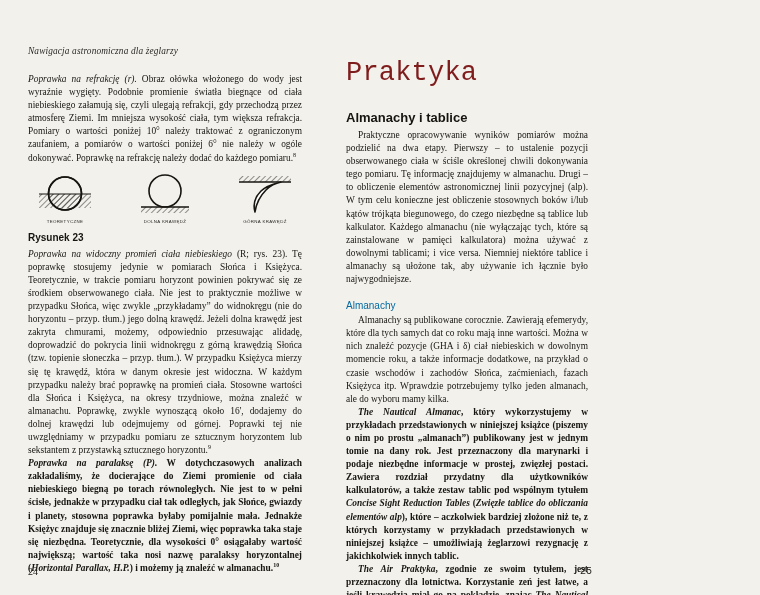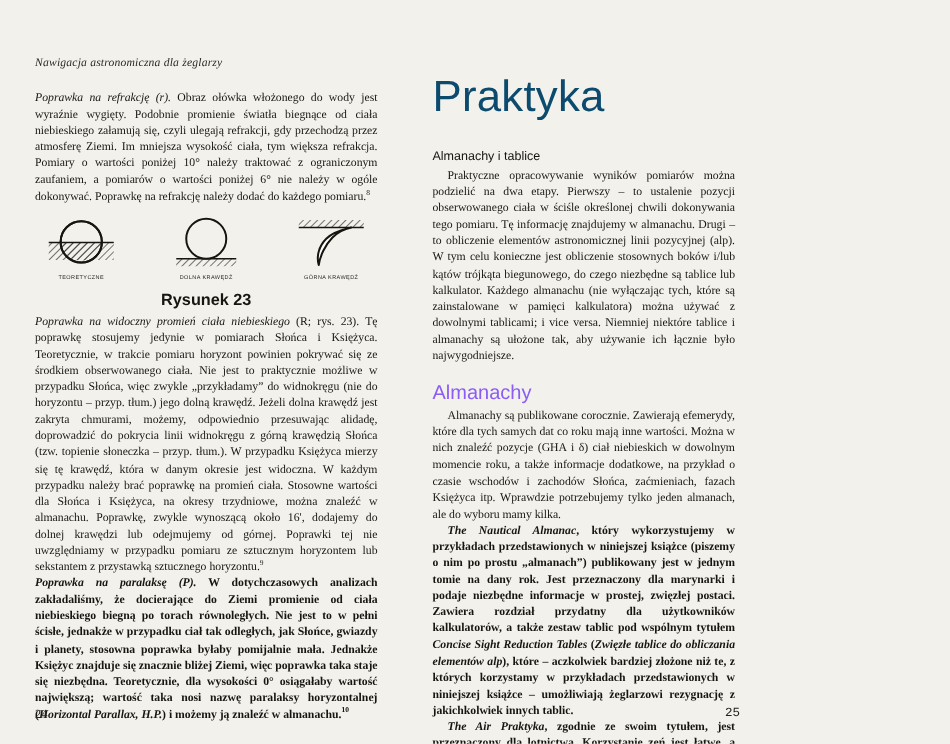--- a/index.html
+++ b/index.html
@@ -94,48 +94,48 @@
     font-family: "Liberation Sans", sans-serif;
     font-size: 4.4px;
     letter-spacing: 0.35px;
     margin-top: 3px;
     color: #2b2926;
     white-space: nowrap;
   }
   .fig-caption {
     font-family: "Liberation Sans", sans-serif;
     font-weight: bold;
-    font-size: 13px;
-    text-align: center;
+    font-size: 10px;
+    text-align: left;
     margin-top: 8px;
     margin-bottom: 5px;
     color: #17150f;
   }
   
   .chapter-title {
-    font-family: Liberation Sans, sans-serif;
+    font-family: Liberation Mono, monospace;
     font-weight: normal;
-    font-size: 35px;
+    font-size: 27px;
     letter-spacing: 0.2px;
     margin: 12px 0 22px 0;
-    color: #0c4a6e;
+    color: #7f1d1d;
   }
   .h2 {
+    font-family: "Liberation Sans", sans-serif;
+    font-weight: bold;
+    font-size: 13px;
+    margin: 0 0 4px 0;
+    color: #16140f;
+  }
+  .h3 {
     font-family: "Liberation Sans", sans-serif;
     font-weight: normal;
     font-size: 10px;
-    margin: 0 0 4px 0;
-    color: #16140f;
-  }
-  .h3 {
-    font-family: "Liberation Sans", sans-serif;
-    font-weight: normal;
-    font-size: 16px;
     margin: 14px 0 3px 0;
-    color: #8b5cf6;
+    color: #0369a1;
   }
   .folio {
     position: absolute;
     bottom: 18px;
     font-family: "Liberation Serif", serif;
     font-size: 10px;
     color: #24221e;
   }
   .folio-left { left: 28px; }
   .folio-right { right: 24px; font-family: Liberation Mono, monospace; }

